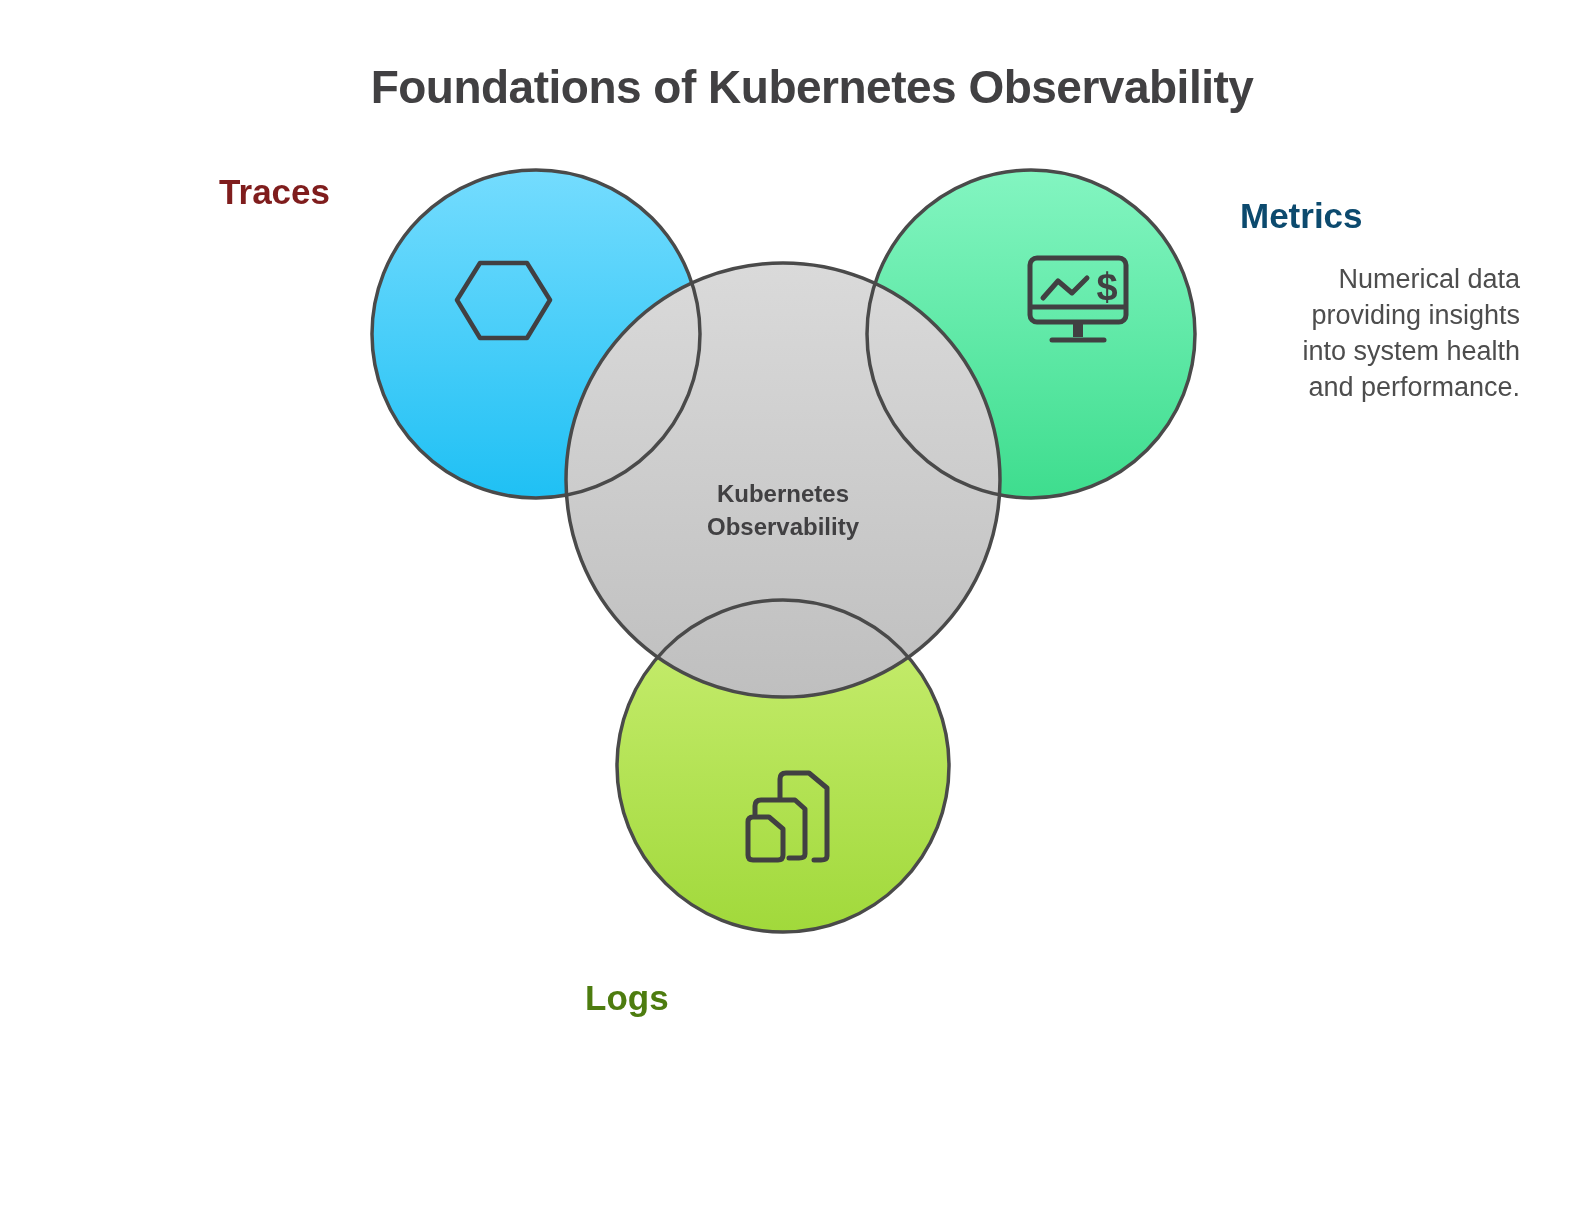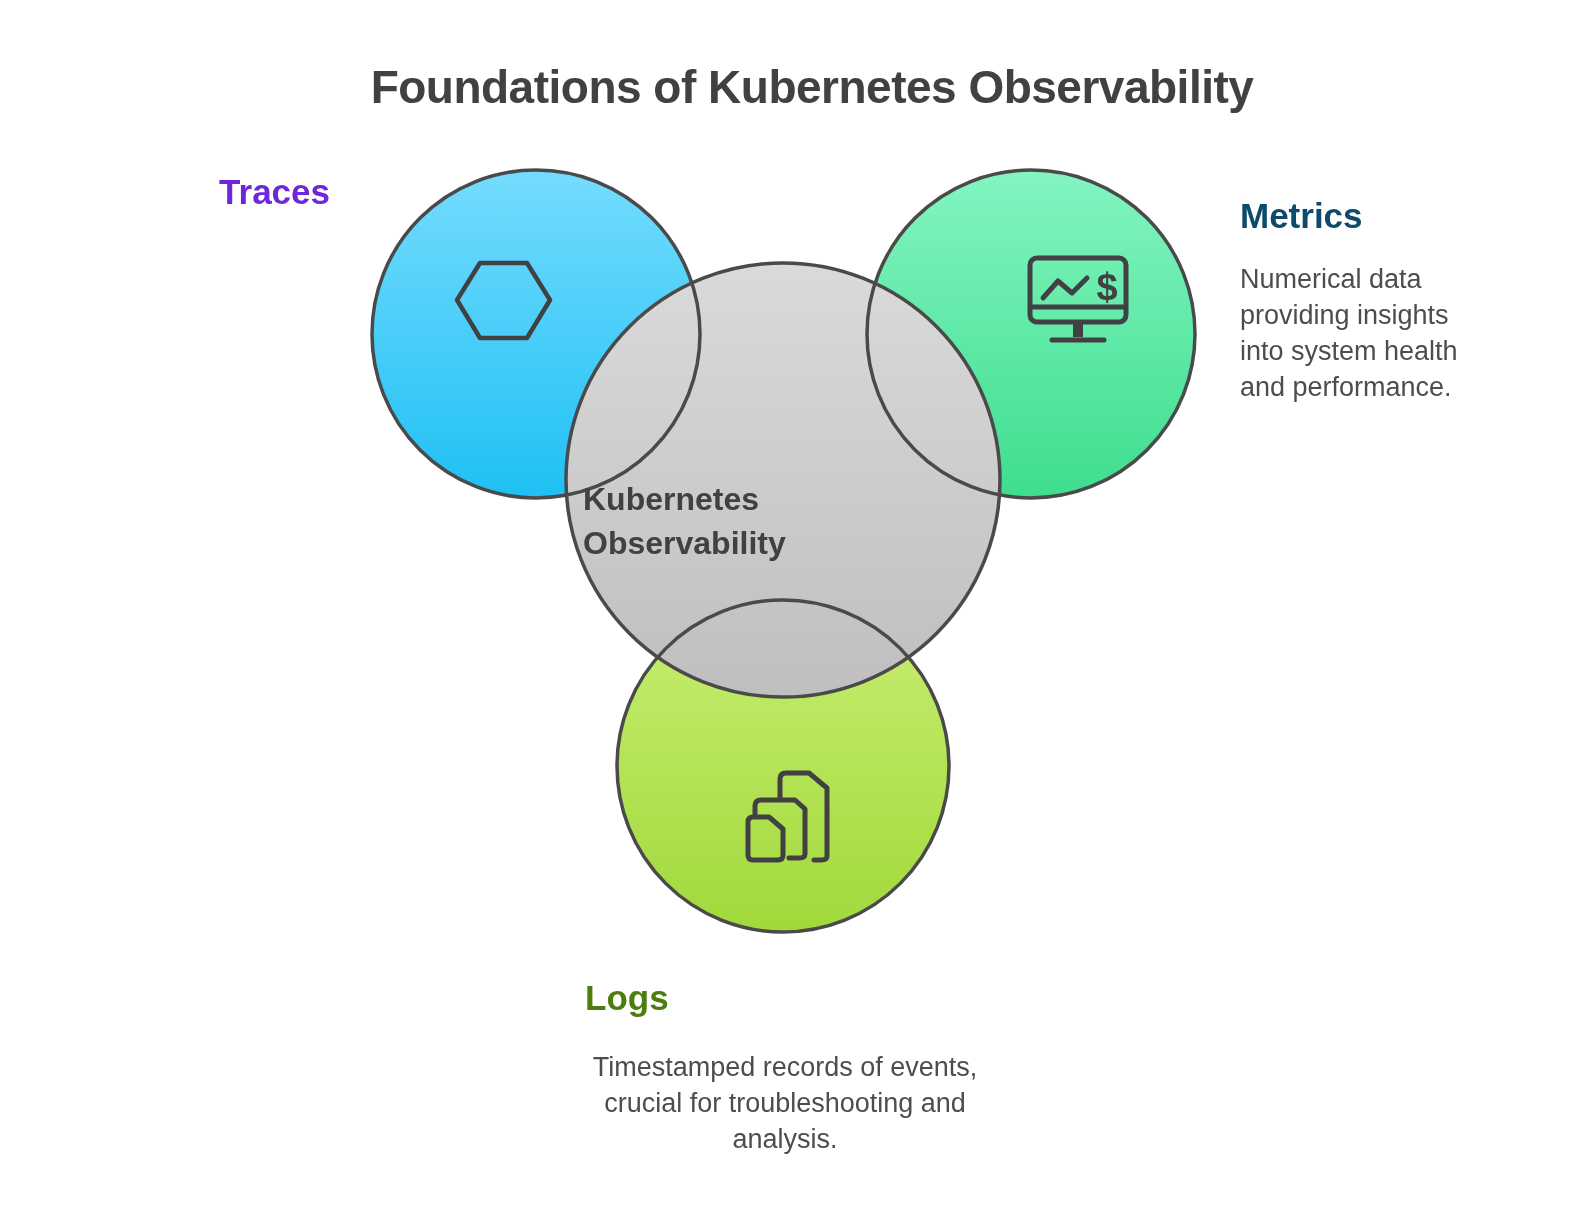--- a/index.html
+++ b/index.html
@@ -21,29 +21,30 @@
   .heading{
     position:absolute;
     font-size:35px;font-weight:bold;
   }
   .desc{
     position:absolute;
     font-size:27px;color:#4d4d4d;
     line-height:1.33;
     white-space:pre-line;
   }
-  .traces-heading{left:40px;top:172px;width:290px;text-align:right;color:#6d28d9;}
+  .traces-heading{left:40px;top:172px;width:290px;text-align:right;color:#7f1d1d;}
   .traces-desc{left:20px;top:243px;width:310px;text-align:right;}
   .metrics-heading{left:1240px;top:196px;width:300px;text-align:left;color:#0c4a6e;}
-  .metrics-desc{left:1240px;top:262px;width:280px;text-align:left;}
+  .metrics-desc{left:1240px;top:262px;width:280px;text-align:right;}
   .logs-heading{left:585px;top:978px;width:400px;text-align:left;color:#4d7c0f;}
   .logs-desc{left:520px;top:1050px;width:530px;text-align:center;}
   .center-label{
     position:absolute;left:583px;top:477px;width:400px;
-    font-size:32px;font-weight:bold;color:#414042;
+    text-align:center;
+    font-size:24px;font-weight:bold;color:#414042;
     line-height:1.38;
     white-space:pre-line;
   }
 </style>
 </head>
 <body>
 
 <div class="canvas">
 
   <svg class="venn-svg" width="1584" height="1226" viewBox="0 0 1584 1226">
@@ -102,20 +103,17 @@
 
   <div class="heading traces-heading">Traces</div>
 
   <div class="heading metrics-heading">Metrics</div>
   <div class="desc metrics-desc">Numerical data
 providing insights
 into system health
 and performance.</div>
 
   <div class="heading logs-heading">Logs</div>
-  <div class="desc logs-desc">Timestamped records of events,
-crucial for troubleshooting and
-analysis.</div>
 
   <div class="center-label">Kubernetes
 Observability</div>
 
 </div>
 
 </body></html>

